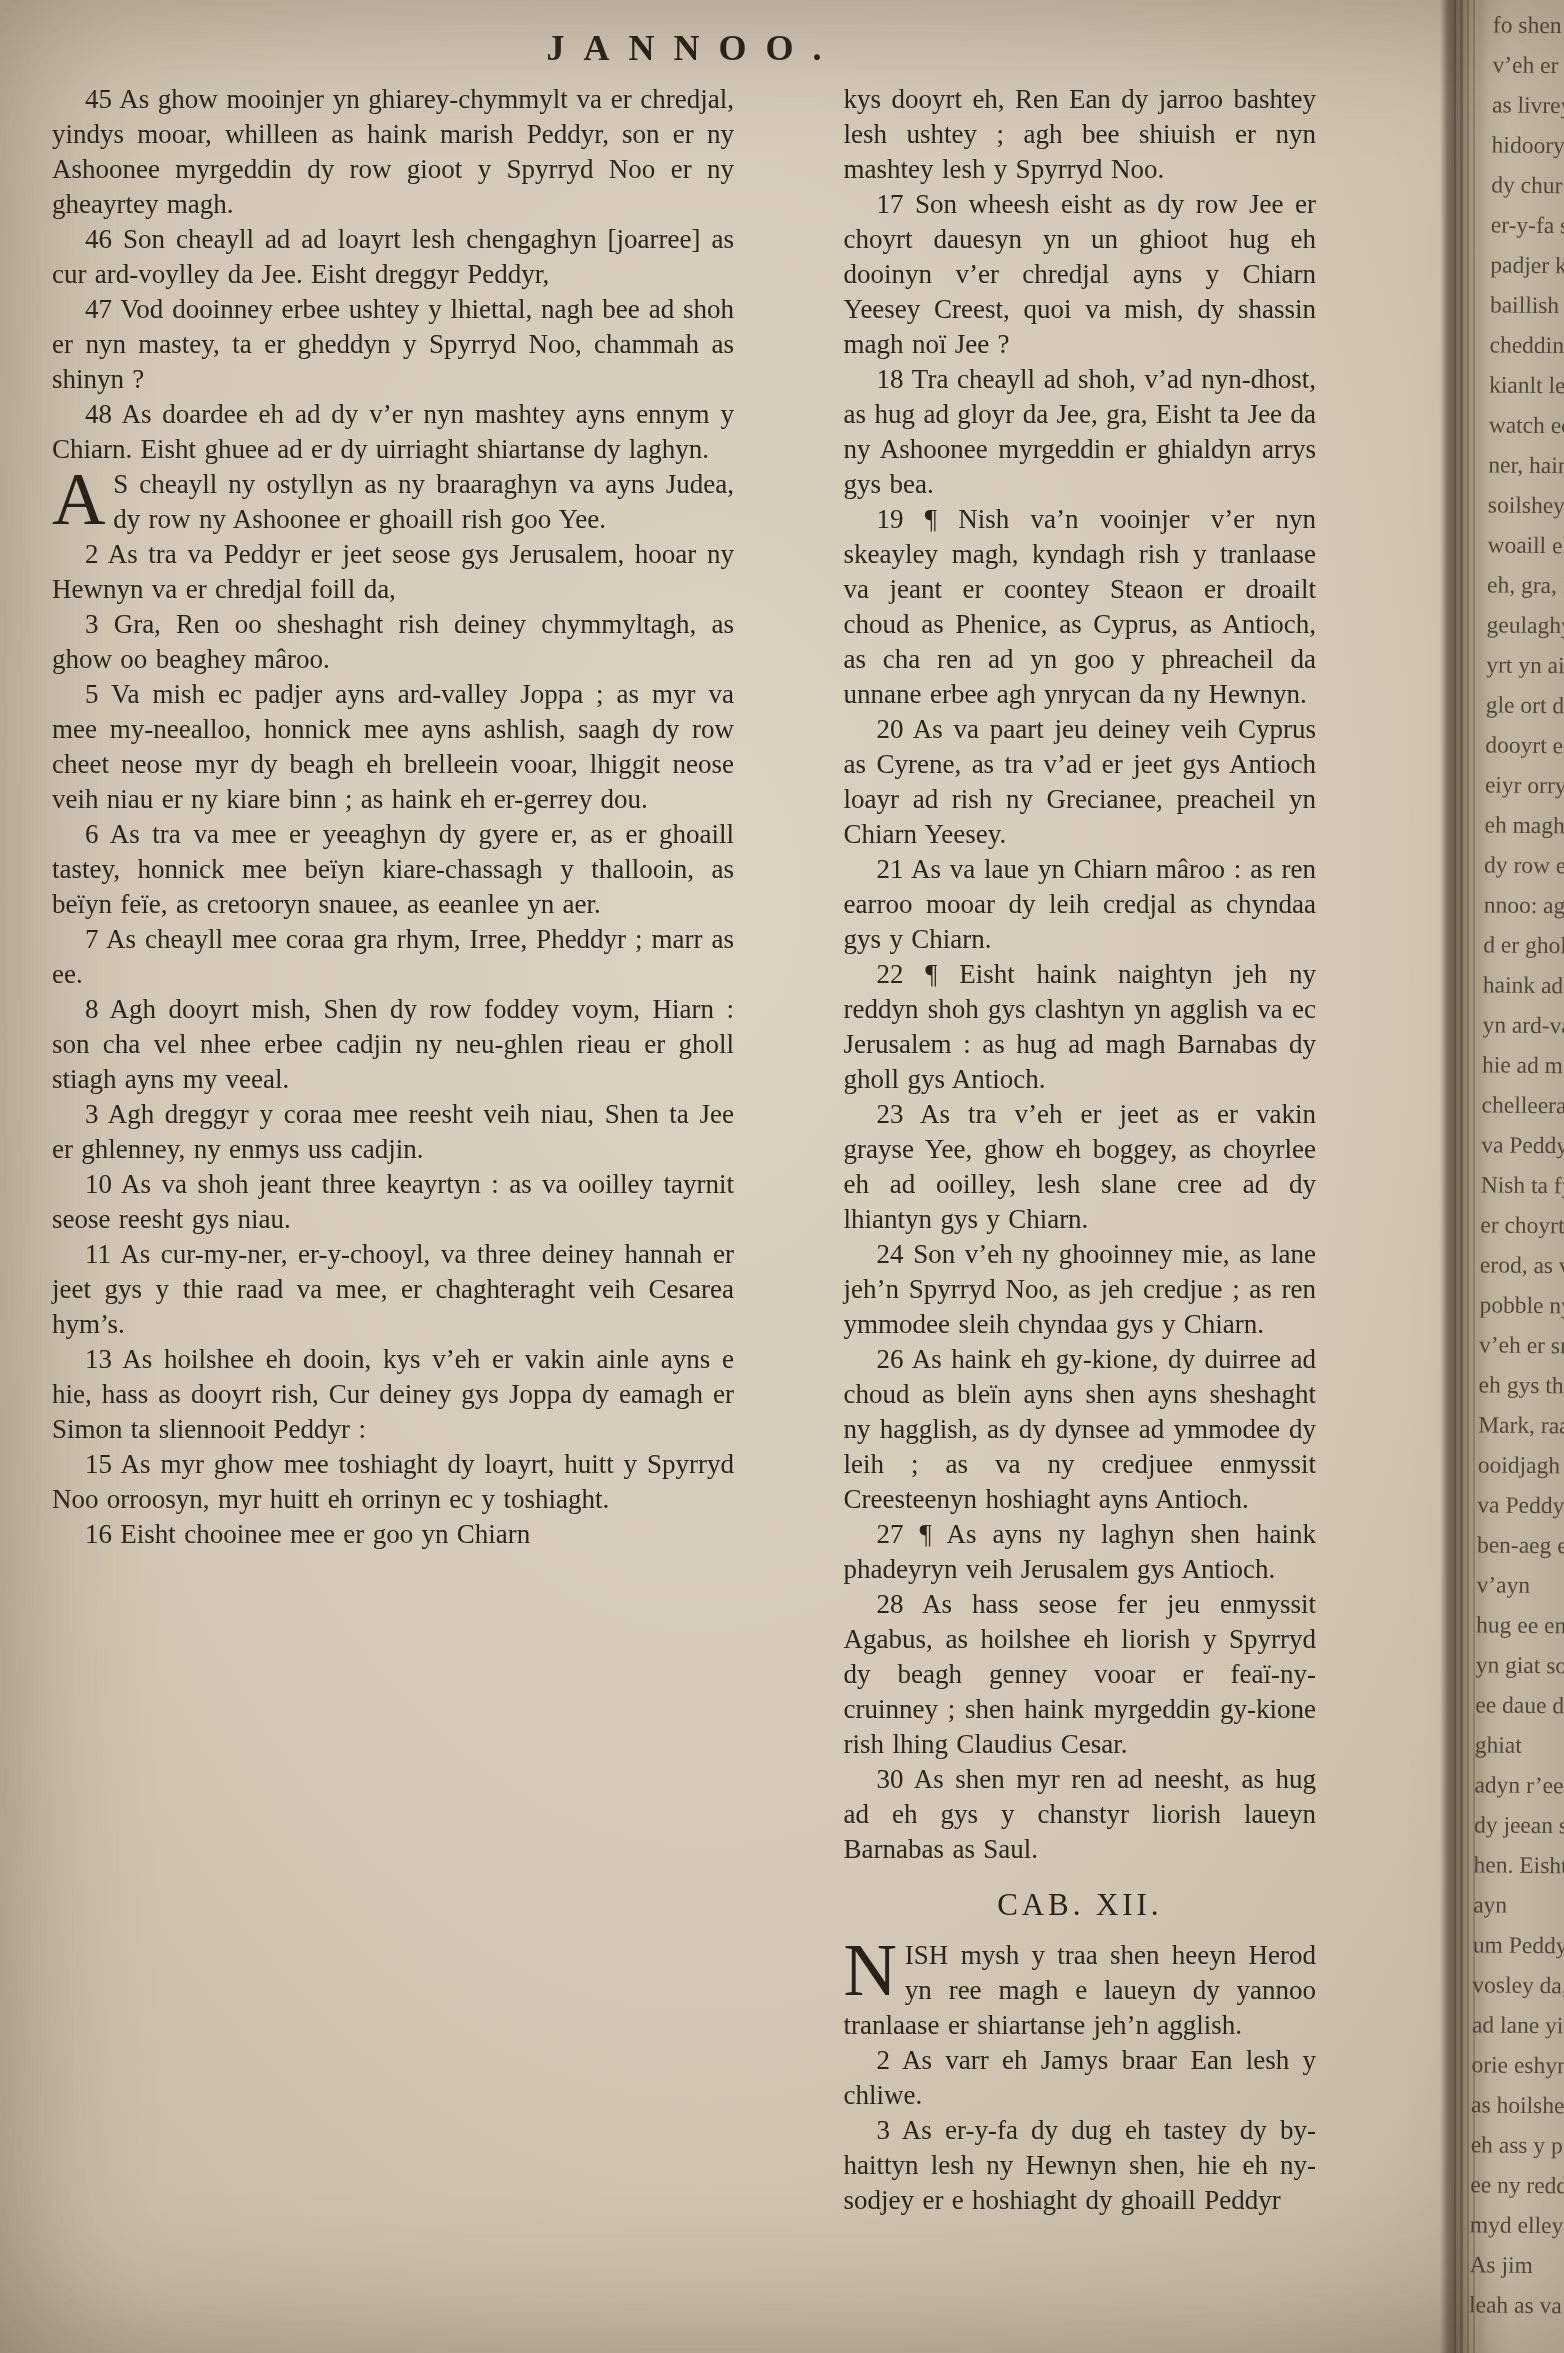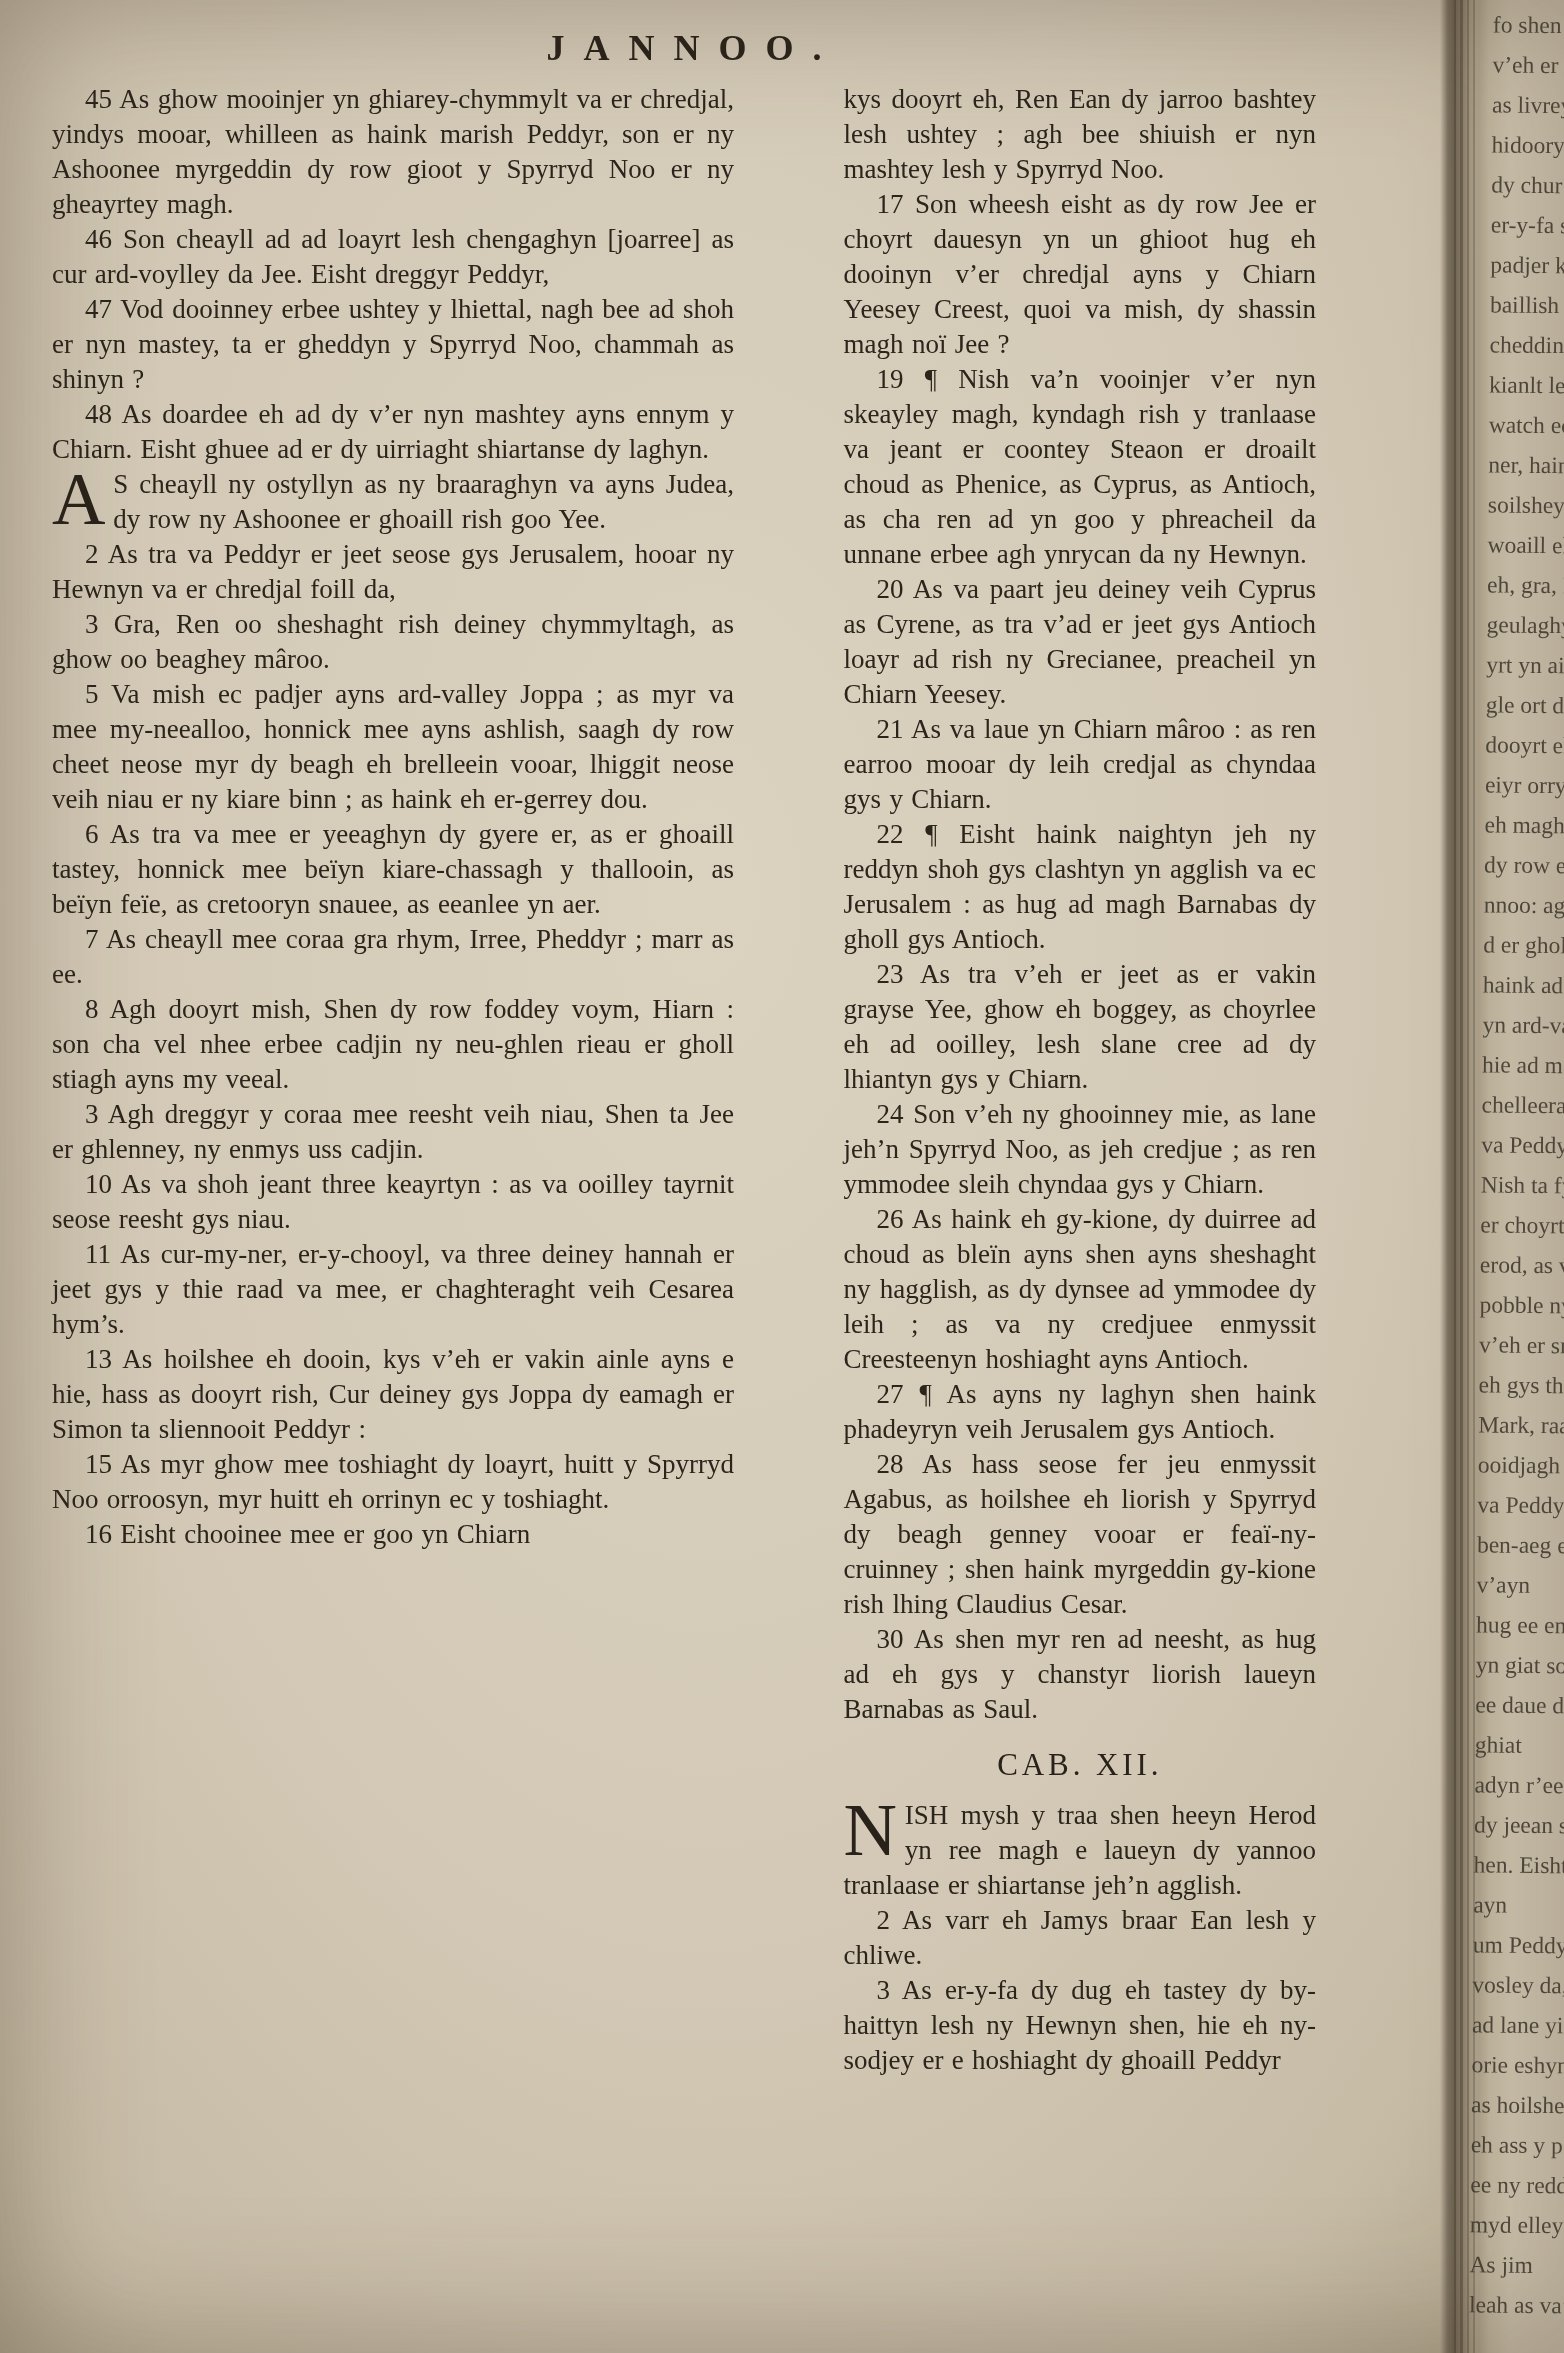--- a/index.html
+++ b/index.html
@@ -129,20 +129,21 @@
           <p class="verse">10 As va shoh jeant three keayrtyn : as va ooilley tayrnit seose reesht gys niau.</p>
           <p class="verse">11 As cur-my-ner, er-y-chooyl, va three deiney hannah er jeet gys y thie raad va mee, er chaghteraght veih Cesarea hym’s.</p>
           <p class="verse">13 As hoilshee eh dooin, kys v’eh er vakin ainle ayns e hie, hass as dooyrt rish, Cur deiney gys Joppa dy eamagh er Simon ta sliennooit Peddyr :</p>
           <p class="verse">15 As myr ghow mee toshiaght dy loayrt, huitt y Spyrryd Noo orroosyn, myr huitt eh orrinyn ec y toshiaght.</p>
           <p class="verse">16 Eisht chooinee mee er goo yn Chiarn</p>
         </div>
       <div class="column-divider"></div>
       <div class="column column-right">
           <p class="verse noindent">kys dooyrt eh, Ren Ean dy jarroo bashtey lesh ushtey ; agh bee shiuish er nyn mashtey lesh y Spyrryd Noo.</p>
           <p class="verse">17 Son wheesh eisht as dy row Jee er choyrt dauesyn yn un ghioot hug eh dooinyn v’er chredjal ayns y Chiarn Yeesey Creest, quoi va mish, dy shassin magh noï Jee ?</p>
+          <p class="verse">18 Tra cheayll ad shoh, v’ad nyn-dhost, as hug ad gloyr da Jee, gra, Eisht ta Jee da ny Ashoonee myrgeddin er ghialdyn arrys gys bea.</p>
           <p class="verse">19 ¶ Nish va’n vooinjer v’er nyn skeayley magh, kyndagh rish y tranlaase va jeant er coontey Steaon er droailt choud as Phenice, as Cyprus, as Antioch, as cha ren ad yn goo y phreacheil da unnane erbee agh ynrycan da ny Hewnyn.</p>
           <p class="verse">20 As va paart jeu deiney veih Cyprus as Cyrene, as tra v’ad er jeet gys Antioch loayr ad rish ny Grecianee, preacheil yn Chiarn Yeesey.</p>
           <p class="verse">21 As va laue yn Chiarn mâroo : as ren earroo mooar dy leih credjal as chyndaa gys y Chiarn.</p>
           <p class="verse">22 ¶ Eisht haink naightyn jeh ny reddyn shoh gys clashtyn yn agglish va ec Jerusalem : as hug ad magh Barnabas dy gholl gys Antioch.</p>
           <p class="verse">23 As tra v’eh er jeet as er vakin grayse Yee, ghow eh boggey, as choyrlee eh ad ooilley, lesh slane cree ad dy lhiantyn gys y Chiarn.</p>
           <p class="verse">24 Son v’eh ny ghooinney mie, as lane jeh’n Spyrryd Noo, as jeh credjue ; as ren ymmodee sleih chyndaa gys y Chiarn.</p>
           <p class="verse">26 As haink eh gy-kione, dy duirree ad choud as bleïn ayns shen ayns sheshaght ny hagglish, as dy dynsee ad ymmodee dy leih ; as va ny credjuee enmyssit Creesteenyn hoshiaght ayns Antioch.</p>
           <p class="verse">27 ¶ As ayns ny laghyn shen haink phadeyryn veih Jerusalem gys Antioch.</p>
           <p class="verse">28 As hass seose fer jeu enmyssit Agabus, as hoilshee eh liorish y Spyrryd dy beagh genney vooar er feaï-ny-cruinney ; shen haink myrgeddin gy-kione rish lhing Claudius Cesar.</p>
           <p class="verse">30 As shen myr ren ad neesht, as hug ad eh gys y chanstyr liorish laueyn Barnabas as Saul.</p>

